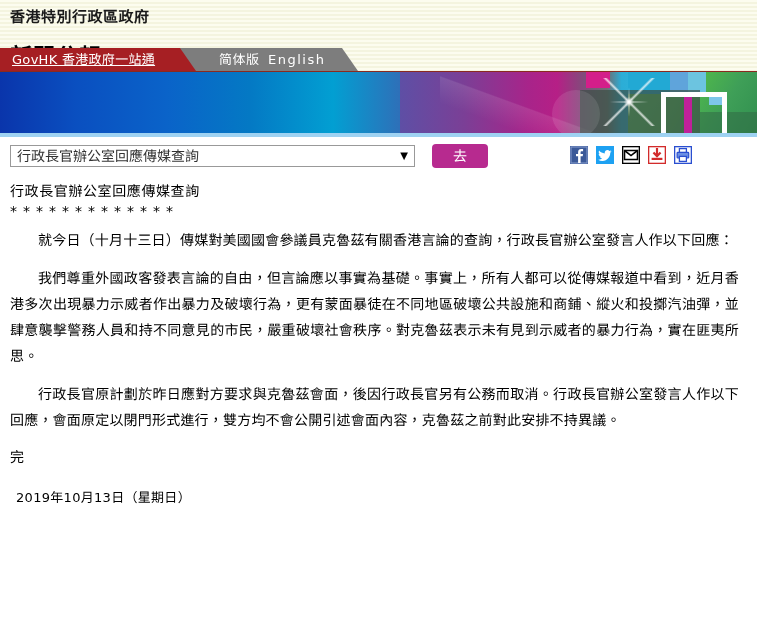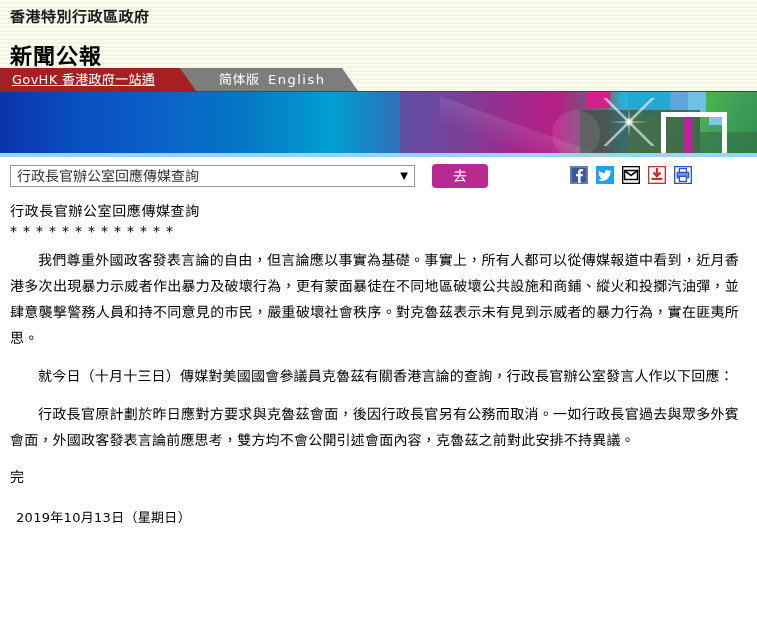--- a/index.html
+++ b/index.html
@@ -11,21 +11,21 @@
     height: 619px;
     overflow: hidden;
     background: #ffffff;
     font-family: "DejaVu Sans", "Liberation Sans", sans-serif;
   }
 
   
   .site-header {
     position: relative;
     width: 757px;
-    height: 68px;
+    height: 48px;
     background-color: #fbfbe8;
     background-image: repeating-linear-gradient(
       to bottom,
       #fcfcef 0px,
       #fcfcef 2px,
       #f4f4df 2px,
       #f4f4df 4px
     );
     padding: 7px 0 0 10px;
   }
@@ -384,20 +384,20 @@
         <rect x="5.4" y="10.4" width="7" height="5" fill="#ffffff" stroke="#2a4fd0" stroke-width="1.3"></rect>
       </svg>
     </span>
   </div>
 </div>
 
 <div class="article">
   <div class="article-title">行政長官辦公室回應傳媒查詢</div>
   <div class="stars">*************</div>
 
+  <p class="para indent">就今日（十月十三日）傳媒對美國國會參議員克魯茲有關香港言論的查詢，行政長官辦公室發言人作以下回應：</p>
   <p class="para indent">我們尊重外國政客發表言論的自由，但言論應以事實為基礎。事實上，所有人都可以從傳媒報道中看到，近月香港多次出現暴力示威者作出暴力及破壞行為，更有蒙面暴徒在不同地區破壞公共設施和商鋪、縱火和投擲汽油彈，並肆意襲擊警務人員和持不同意見的市民，嚴重破壞社會秩序。對克魯茲表示未有見到示威者的暴力行為，實在匪夷所思。</p>
-  <p class="para indent">就今日（十月十三日）傳媒對美國國會參議員克魯茲有關香港言論的查詢，行政長官辦公室發言人作以下回應：</p>
-  <p class="para indent">行政長官原計劃於昨日應對方要求與克魯茲會面，後因行政長官另有公務而取消。一如行政長官過去與眾多外賓會面，外國政客發表言論前應思考，雙方均不會公開引述會面內容，克魯茲之前對此安排不持異議。</p>
+  <p class="para indent">行政長官原計劃於昨日應對方要求與克魯茲會面，後因行政長官另有公務而取消。行政長官辦公室發言人作以下回應，會面原定以閉門形式進行，雙方均不會公開引述會面內容，克魯茲之前對此安排不持異議。</p>
 
   <div class="end-mark">完</div>
   <div class="stamp">2019年10月13日（星期日）</div>
 
 </div>
 
 </body></html>

